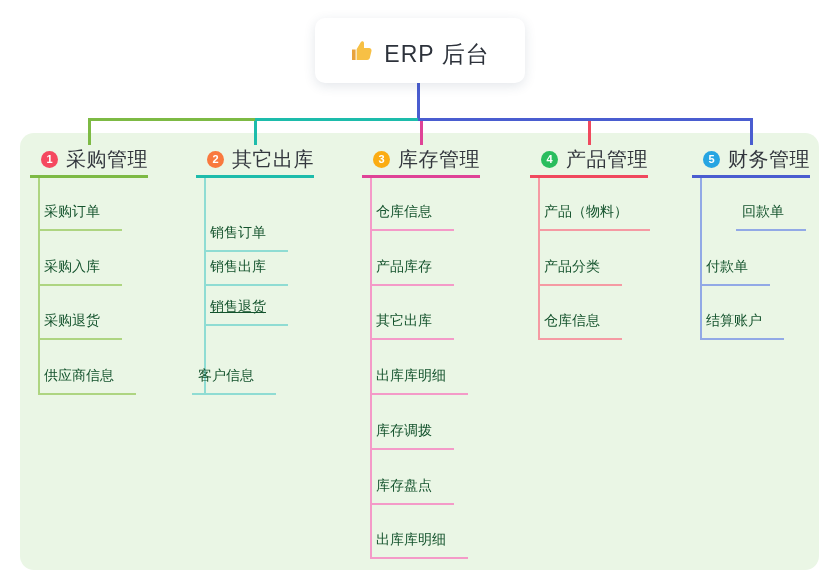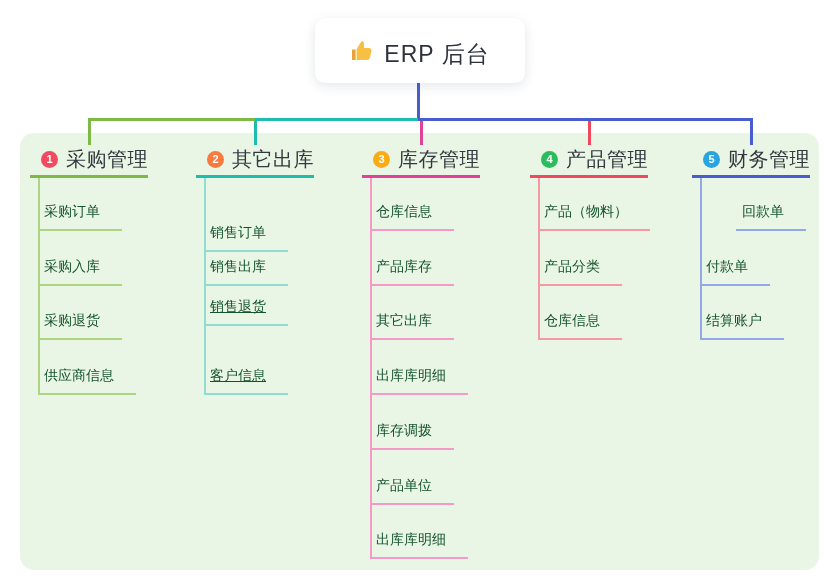--- a/index.html
+++ b/index.html
@@ -131,31 +131,31 @@
       <div class="child-item" style="left: 38px; top: 256px; border-bottom: 2px solid rgb(174, 213, 129);">采购入库</div>
       <div class="child-item" style="left: 38px; top: 310px; border-bottom: 2px solid rgb(174, 213, 129);">采购退货</div>
       <div class="child-item" style="left: 38px; top: 365px; border-bottom: 2px solid rgb(174, 213, 129);">供应商信息</div>
       <div class="branch-head" style="left: 196px; width: 107px; border-bottom: 3px solid rgb(29, 188, 171);">
         <span class="badge" style="background: rgb(249, 121, 62);">2</span>
         <span class="branch-label">其它出库</span>
       </div>
       <div class="child-item" style="left: 204px; top: 201px; border-bottom: 2px solid rgb(143, 220, 211); margin-top: 21px;">销售订单</div>
       <div class="child-item" style="left: 204px; top: 256px; border-bottom: 2px solid rgb(143, 220, 211);">销售出库</div>
       <div class="child-item" style="left: 204px; top: 296px; border-bottom: 2px solid rgb(143, 220, 211); text-decoration: underline;">销售退货</div>
-      <div class="child-item" style="left: 204px; top: 365px; border-bottom: 2px solid rgb(143, 220, 211); text-decoration: underline;">客户信息</div>
+      <div class="child-item" style="left: 192px; top: 365px; border-bottom: 2px solid rgb(143, 220, 211);">客户信息</div>
       <div class="branch-head" style="left: 362px; width: 107px; border-bottom: 3px solid rgb(223, 67, 151);">
         <span class="badge" style="background: rgb(251, 172, 19);">3</span>
         <span class="branch-label">库存管理</span>
       </div>
       <div class="child-item" style="left: 370px; top: 201px; border-bottom: 2px solid rgb(244, 154, 200);">仓库信息</div>
       <div class="child-item" style="left: 370px; top: 256px; border-bottom: 2px solid rgb(244, 154, 200);">产品库存</div>
       <div class="child-item" style="left: 370px; top: 310px; border-bottom: 2px solid rgb(244, 154, 200);">其它出库</div>
       <div class="child-item" style="left: 370px; top: 365px; border-bottom: 2px solid rgb(244, 154, 200);">出库库明细</div>
       <div class="child-item" style="left: 370px; top: 420px; border-bottom: 2px solid rgb(244, 154, 200);">库存调拨</div>
-      <div class="child-item" style="left: 370px; top: 475px; border-bottom: 2px solid rgb(244, 154, 200);">产品单位</div>
+      <div class="child-item" style="left: 370px; top: 475px; border-bottom: 2px solid rgb(244, 154, 200);">库存盘点</div>
       <div class="child-item" style="left: 370px; top: 529px; border-bottom: 2px solid rgb(244, 154, 200);">出库库明细</div>
       <div class="branch-head" style="left: 530px; width: 107px; border-bottom: 3px solid rgb(240, 73, 94);">
         <span class="badge" style="background: rgb(42, 189, 94);">4</span>
         <span class="branch-label">产品管理</span>
       </div>
       <div class="child-item" style="left: 538px; top: 201px; border-bottom: 2px solid rgb(245, 154, 163);">产品（物料）</div>
       <div class="child-item" style="left: 538px; top: 256px; border-bottom: 2px solid rgb(245, 154, 163); text-align: center;">产品分类</div>
       <div class="child-item" style="left: 538px; top: 310px; border-bottom: 2px solid rgb(245, 154, 163);">仓库信息</div>
       <div class="branch-head" style="left: 692px; width: 107px; border-bottom: 3px solid rgb(74, 93, 208);">
         <span class="badge" style="background: rgb(38, 165, 226);">5</span>

